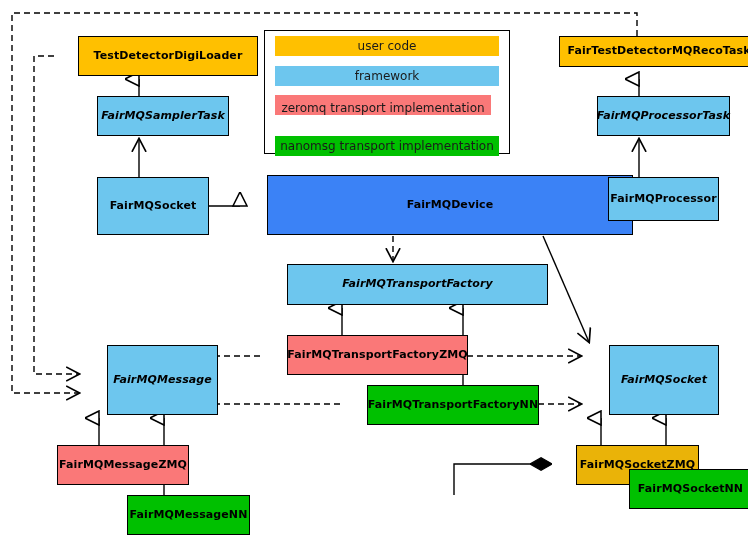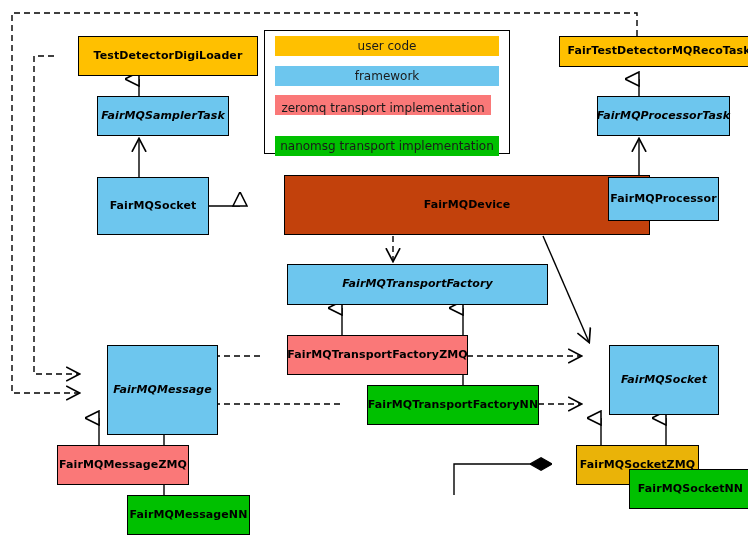--- a/index.html
+++ b/index.html
@@ -142,31 +142,31 @@
   <div class="node" style="left:54px; top:36px; width:180px; height:40px; background:#FFC000;">TestDetectorDigiLoader</div>
 
   <div class="node" style="left:535px; top:36px; width:200px; height:31px; background:#FFC000;">FairTestDetectorMQRecoTask</div>
 
   <div class="node italic" style="left:73px; top:96px; width:132px; height:40px; background:#6DC6EE;">FairMQSamplerTask</div>
 
   <div class="node italic" style="left:573px; top:96px; width:133px; height:40px; background:#6DC6EE;">FairMQProcessorTask</div>
 
   <div class="node" style="left:73px; top:177px; width:112px; height:58px; background:#6DC6EE;">FairMQSocket</div>
 
-  <div class="node" style="left:260px; top:175px; width:366px; height:60px; background:#c2410c;">FairMQDevice</div>
+  <div class="node" style="left:243px; top:175px; width:366px; height:60px; background:#3b82f6;">FairMQDevice</div>
 
   <div class="node" style="left:584px; top:177px; width:111px; height:44px; background:#6DC6EE;">FairMQProcessor</div>
 
   <div class="node italic" style="left:263px; top:264px; width:261px; height:41px; background:#6DC6EE;">FairMQTransportFactory</div>
 
   <div class="node" style="left:263px; top:335px; width:181px; height:40px; background:#FA7878;">FairMQTransportFactoryZMQ</div>
 
   <div class="node" style="left:343px; top:385px; width:172px; height:40px; background:#00C000;">FairMQTransportFactoryNN</div>
 
-  <div class="node italic" style="left:83px; top:345px; width:111px; height:90px; background:#6DC6EE;">FairMQMessage</div>
+  <div class="node italic" style="left:83px; top:345px; width:111px; height:70px; background:#6DC6EE;">FairMQMessage</div>
 
   <div class="node italic" style="left:585px; top:345px; width:110px; height:70px; background:#6DC6EE;">FairMQSocket</div>
 
   <div class="node" style="left:33px; top:445px; width:132px; height:40px; background:#FA7878;">FairMQMessageZMQ</div>
 
   <div class="node" style="left:103px; top:495px; width:123px; height:40px; background:#00C000;">FairMQMessageNN</div>
 
   <div class="node" style="left:552px; top:445px; width:123px; height:40px; background:#eab308;">FairMQSocketZMQ</div>
 
 

